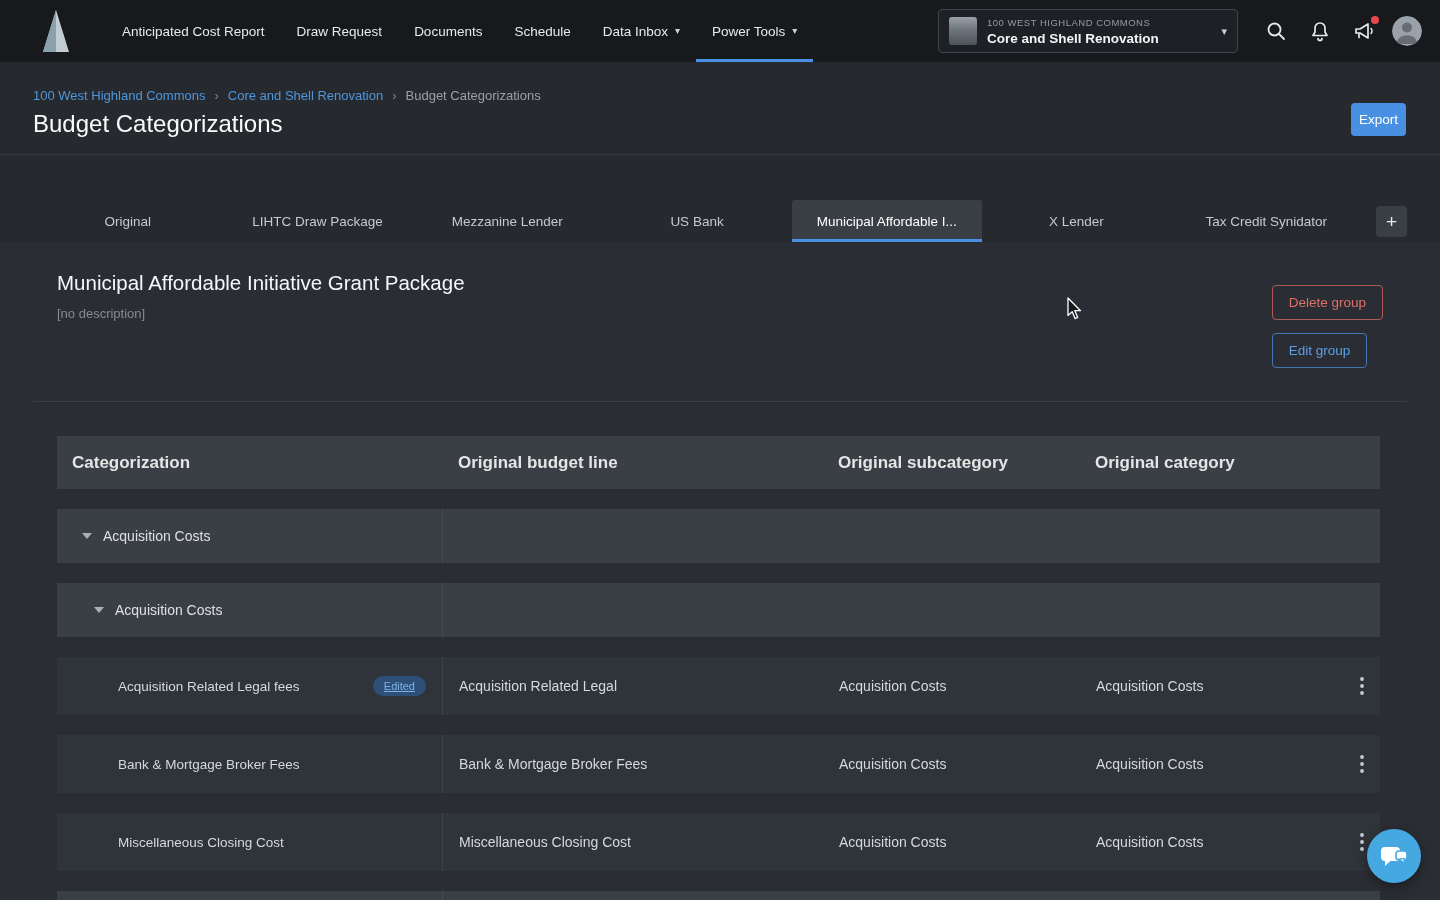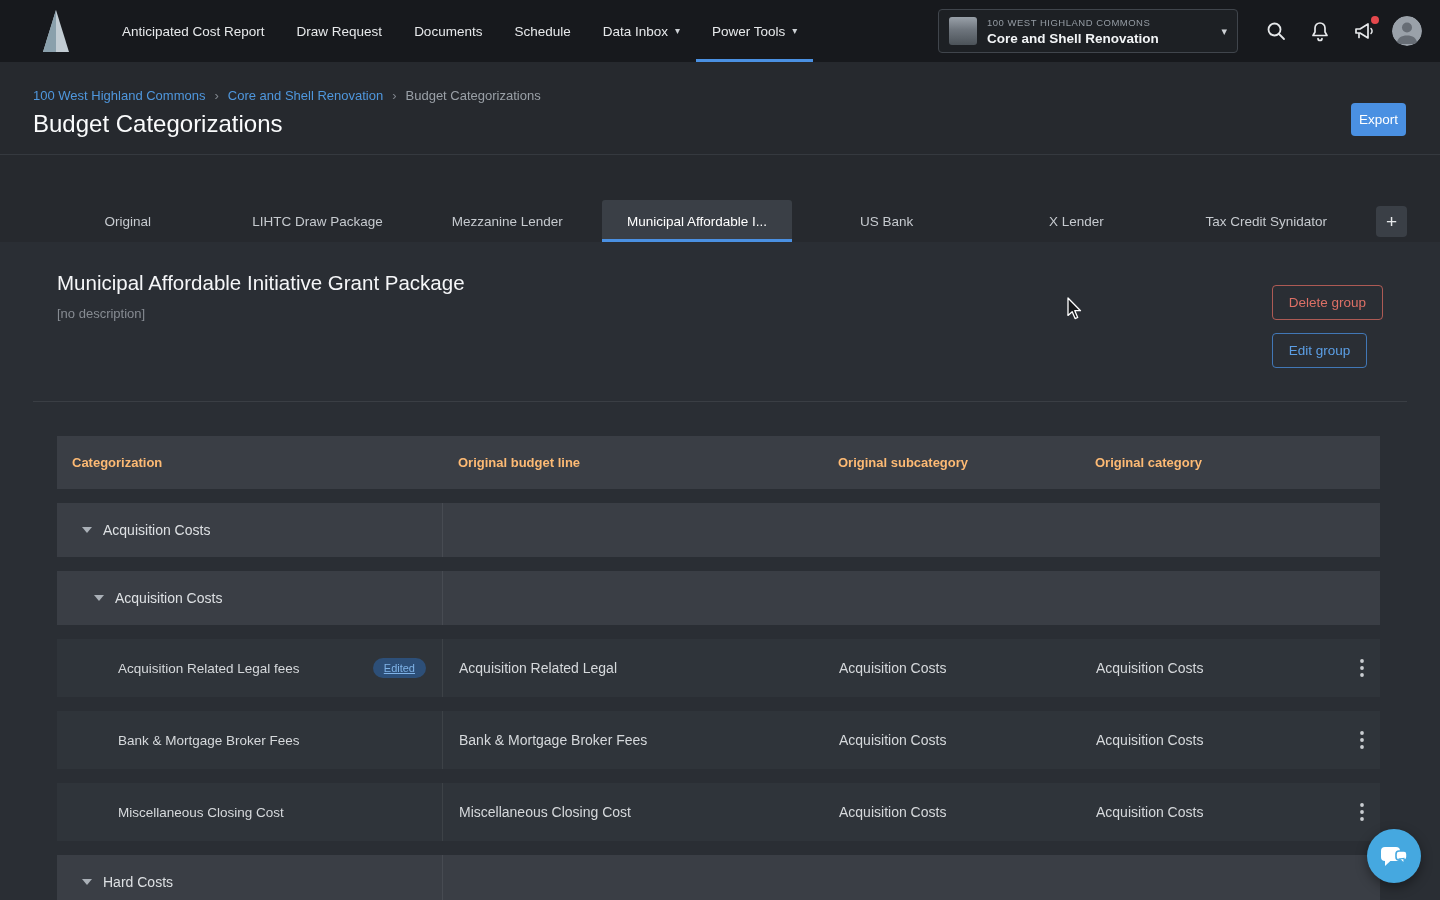--- a/index.html
+++ b/index.html
@@ -57,23 +57,23 @@
   .group-title{font-size:20.5px;font-weight:500;color:#f5f6f8;line-height:28px;}
   .group-desc{margin-top:9px;font-size:13px;color:#868b92;line-height:16px;}
   .group-actions{display:flex;gap:13px;margin-top:16px;align-items:flex-start;flex-direction:column;}
   .btn-outline{font-size:13.5px;padding:9px 16px;border-radius:4px;background:transparent;cursor:pointer;font-family:inherit;white-space:nowrap;}
   .btn-danger{border:1px solid rgba(217,105,95,.75);color:#dd7066;}
   .btn-accent{border:1px solid rgba(74,144,226,.75);color:#5c9fe6;}
   .divider2{height:1px;background:#3a3e44;margin-top:33px;}
   
   .table{margin:34px 27px 0 24px;}
   .thead{height:53px;background:#3a3e45;display:grid;grid-template-columns:385px 380px 257px 240px 1fr;align-items:center;}
-  .th{font-size:13px;font-weight:700;color:#fdba74;padding-left:16px;}
+  .th{font-size:17px;font-weight:700;color:#e5e5e5;padding-left:16px;}
   .th.first{padding-left:15px;}
-  .row{margin-top:14px;display:grid;grid-template-columns:385px 1fr;align-items:stretch;}
+  .row{margin-top:20px;display:grid;grid-template-columns:385px 1fr;align-items:stretch;}
   .row .c1{display:flex;align-items:center;}
   .row .rest{border-left:1px solid rgba(255,255,255,.07);}
   .row.group{height:54px;background:#3a3e45;cursor:pointer;}
   .row.data{height:58px;background:#2f343a;}
   .row.partial{height:58px;background:#2f343a;margin-top:6px;}
   .caret{display:flex;margin-right:11px;cursor:pointer;flex:none;}
   .lvl0{margin-left:25px;}
   .lvl1{margin-left:37px;}
   .glabel{font-size:14px;color:#dde0e3;}
   .data .c1{padding-left:61px;padding-right:16px;justify-content:space-between;}
@@ -170,22 +170,22 @@
   </div>
   <div class="page-title">Budget Categorizations</div>
   <button class="export-btn">Export</button>
 </section>
 
 <div class="tabbar">
   <div class="tabstrip">
     <div class="tab">Original</div>
     <div class="tab">LIHTC Draw Package</div>
     <div class="tab">Mezzanine Lender</div>
+    <div class="tab">US Bank</div>
     <div class="tab active">Municipal Affordable I...</div>
-    <div class="tab">US Bank</div>
     <div class="tab">X Lender</div>
     <div class="tab">Tax Credit Synidator</div>
   </div>
   <div class="add-tab">+</div>
 </div>
 
 <main class="panel">
   <div class="group-head">
     <div>
       <div class="group-title">Municipal Affordable Initiative Grant Package</div>

